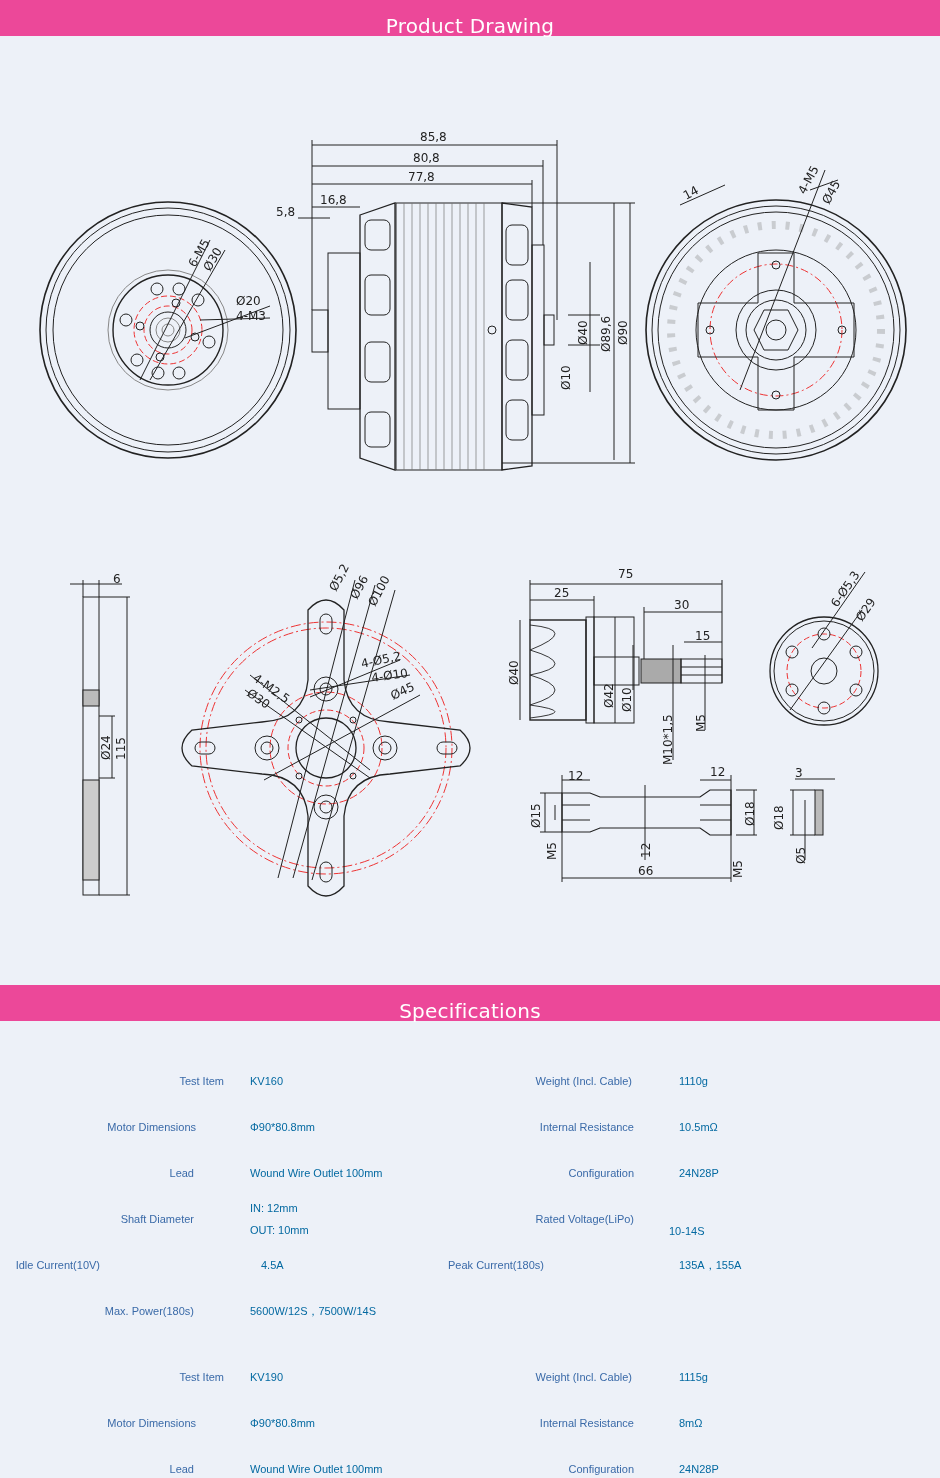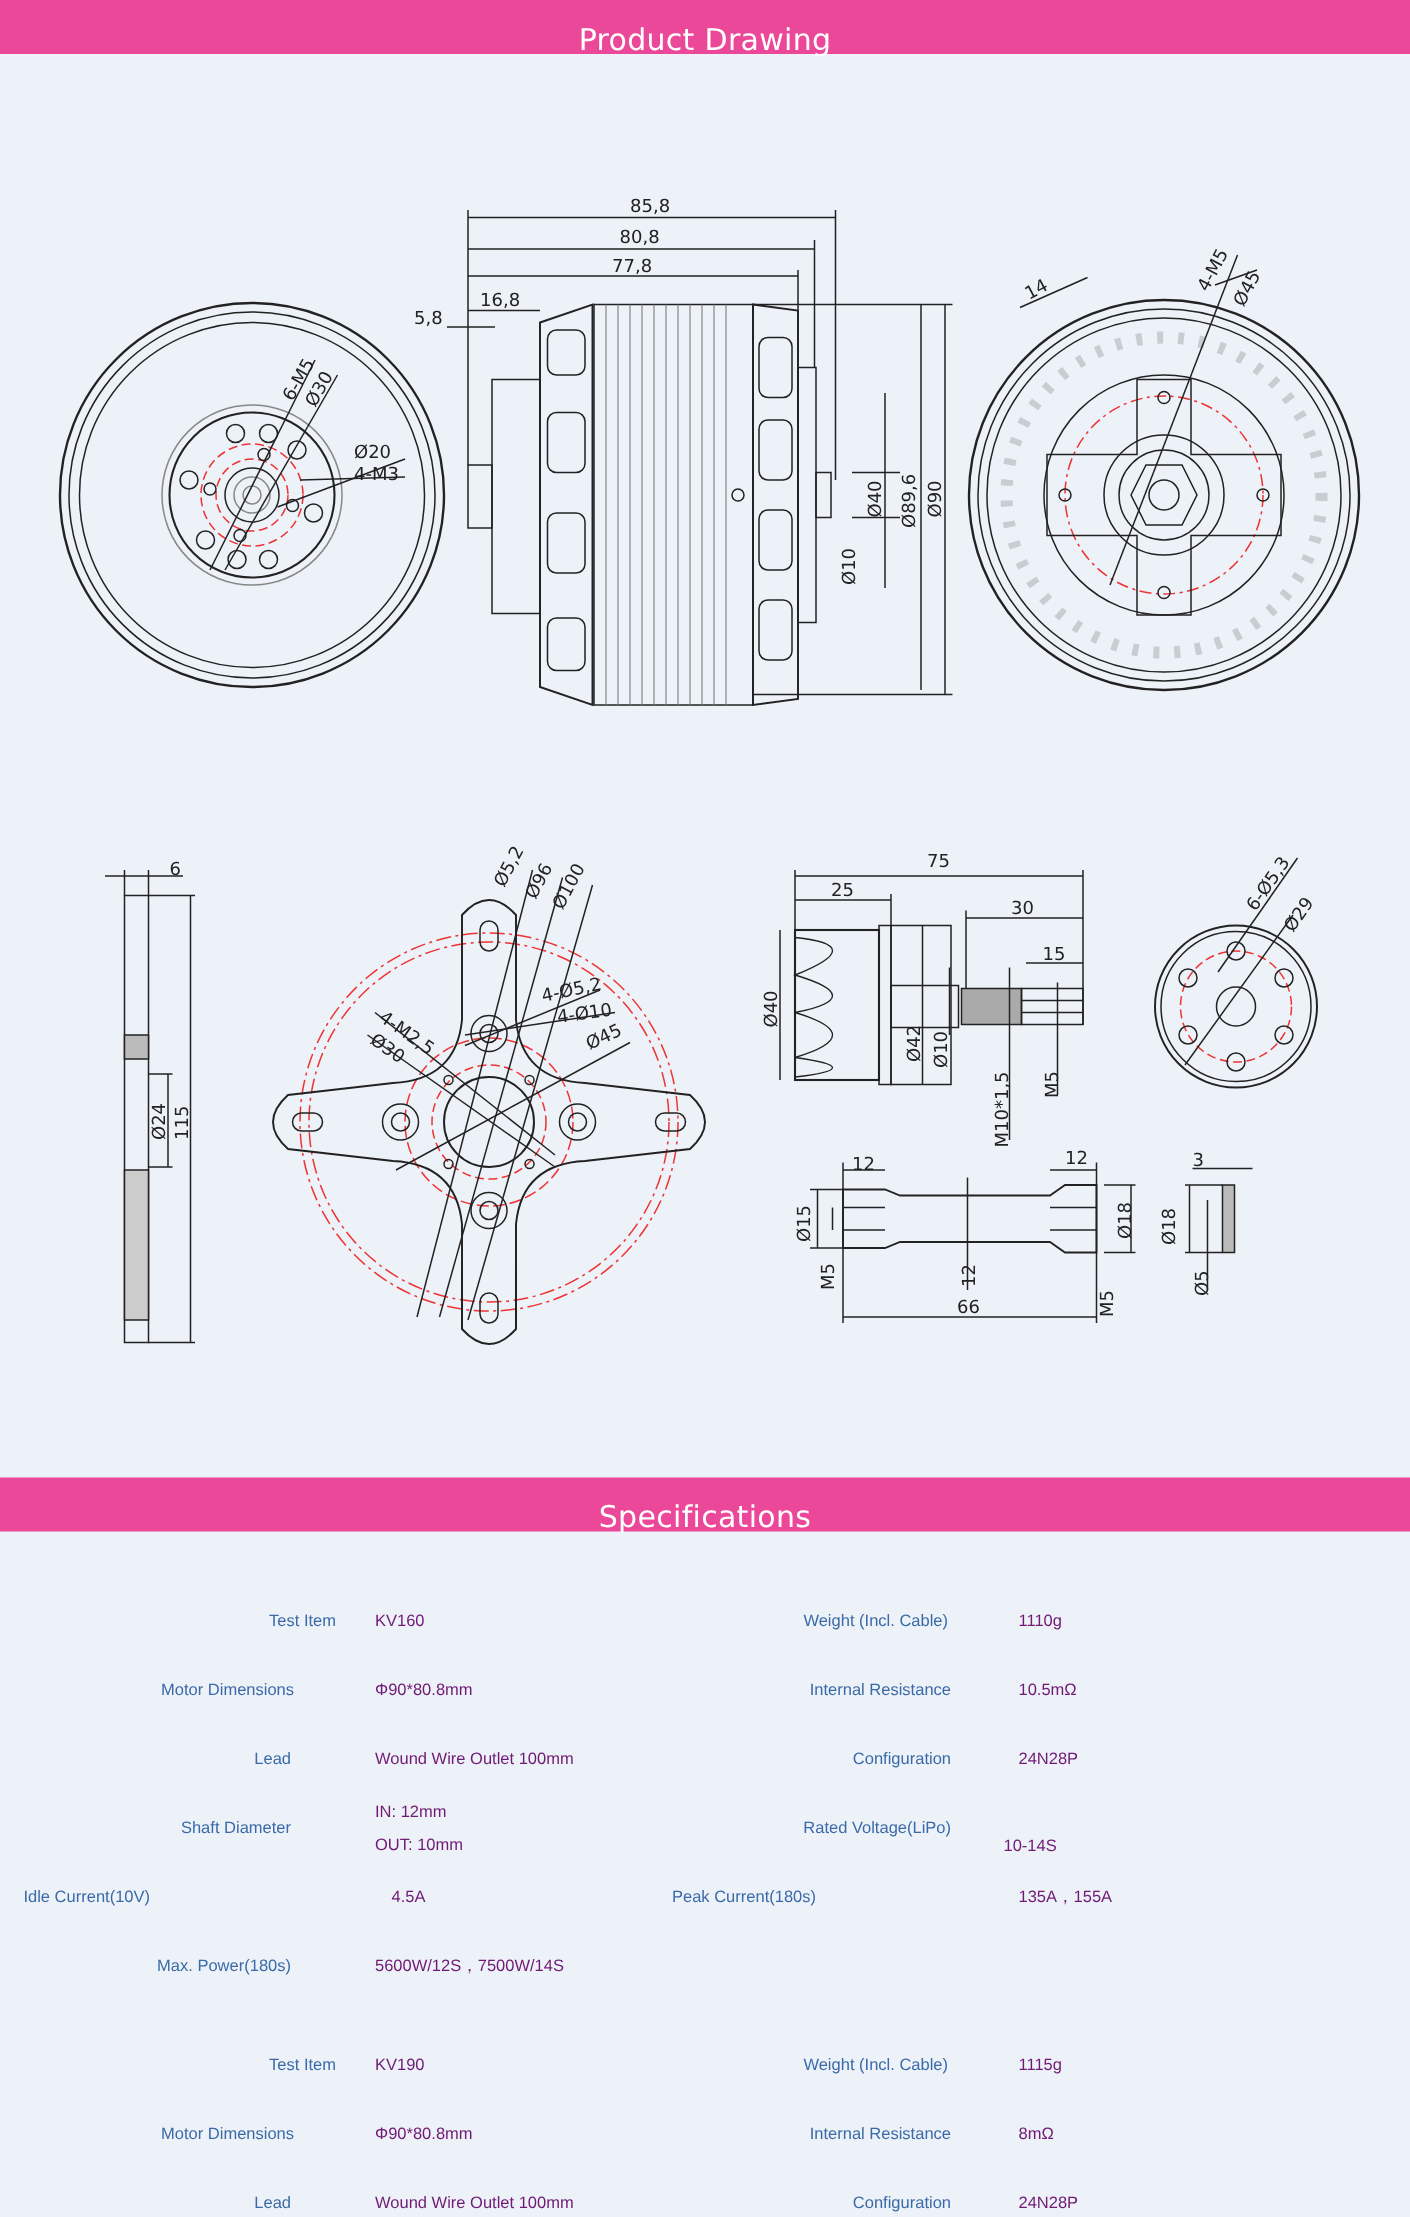--- a/index.html
+++ b/index.html
@@ -6,21 +6,21 @@
   body{width:940px;height:1478px;background:#edf1f8;font-family:"Liberation Sans","DejaVu Sans",sans-serif;overflow:hidden;position:relative;}
   .banner{position:absolute;left:0;width:940px;height:36px;background:#ec4899;color:#fff;text-align:center;line-height:52px;font-size:20px;font-family:"DejaVu Sans",sans-serif;letter-spacing:0.2px;}
   #banner-drawing{top:0;}
   #banner-specs{top:985px;}
   .drawing{position:absolute;left:0;top:52px;width:940px;height:933px;}
   .drawing svg{position:absolute;left:0;top:0;}
   .dimtxt{font-family:"DejaVu Sans",sans-serif;font-size:12px;fill:#222;}
   .specs{position:absolute;left:0;top:1037px;width:940px;}
   .row{position:absolute;height:24px;font-size:11px;line-height:20px;}
   .lbl{position:absolute;color:#3a6aa8;text-align:right;white-space:nowrap;}
-  .val{position:absolute;color:#701a75;white-space:nowrap;}
+  .val{position:absolute;color:#0369a1;white-space:nowrap;}
 </style>
 </head>
 <body>
 
 <div id="banner-drawing" class="banner">Product Drawing</div>
 
 <div class="drawing">
 <svg width="940" height="933" viewBox="0 52 940 933" xmlns="http://www.w3.org/2000/svg" fill="none" stroke="#222" stroke-width="1">
 
   <g>

